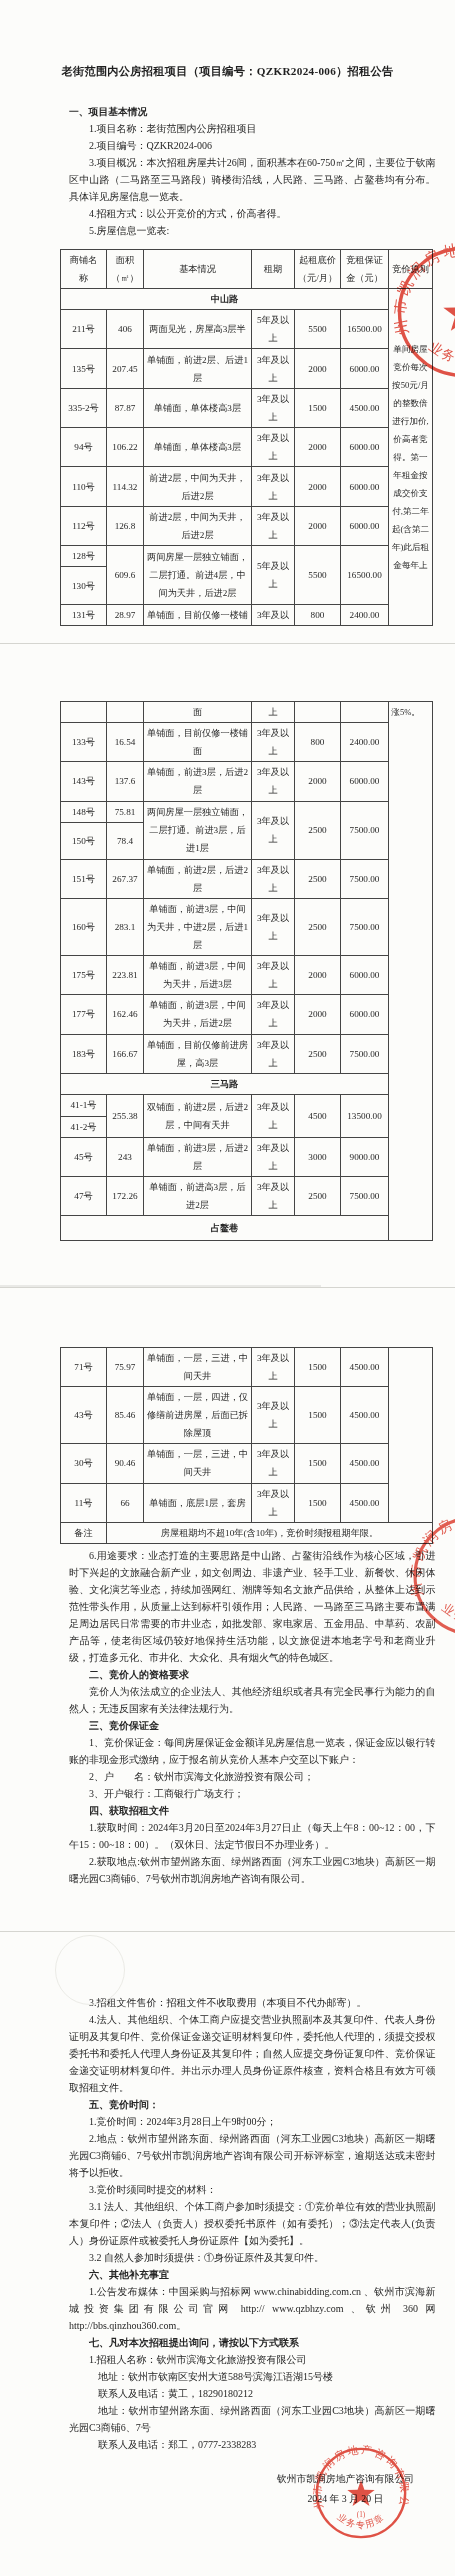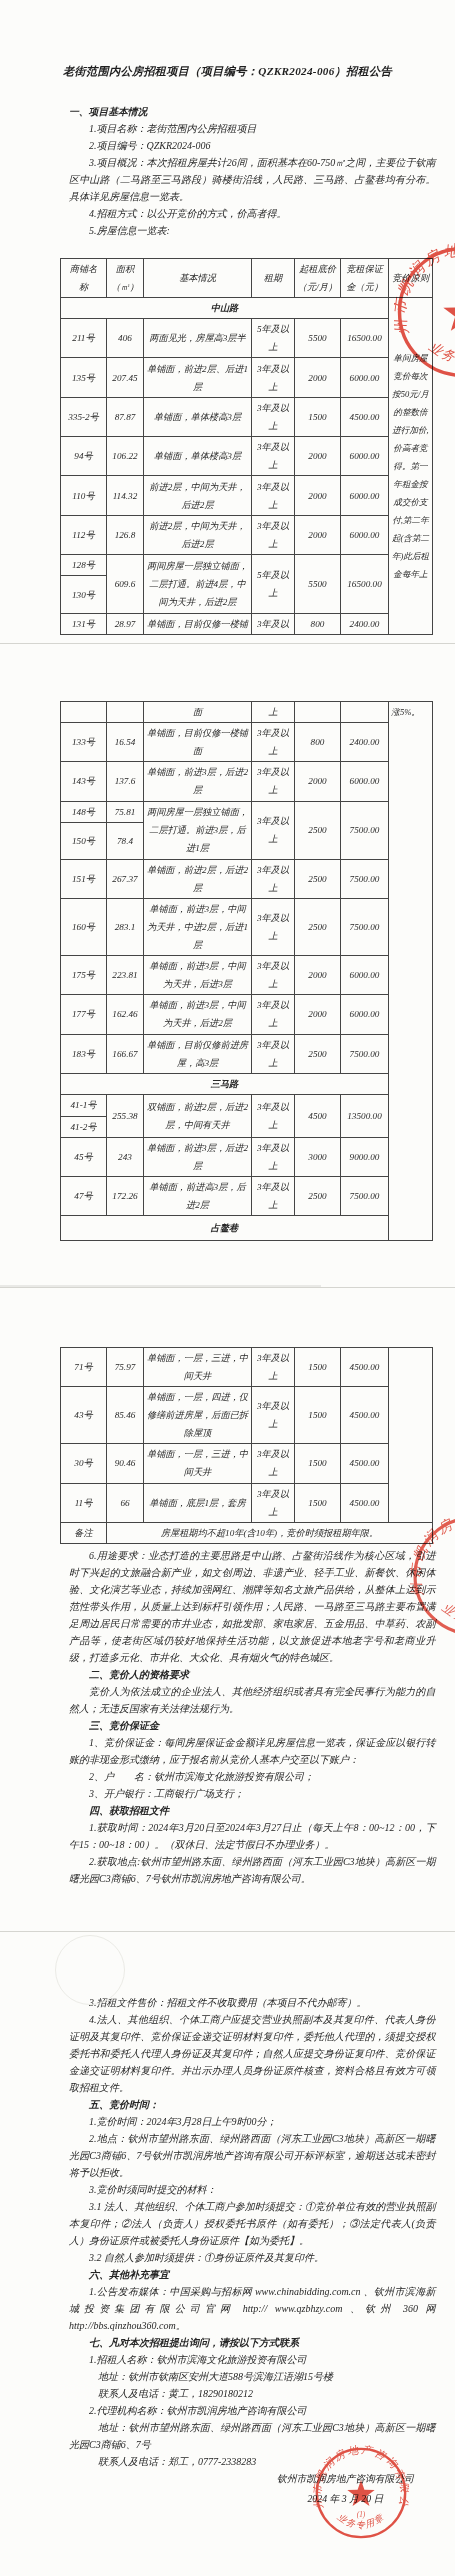--- a/index.html
+++ b/index.html
@@ -1,20 +1,19 @@
 <!DOCTYPE html>
 <html style="font-size:9.2px"><head>
 <meta charset="utf-8">
 <style>
   html,body{margin:0;padding:0;background:#9a9a9a;}
   .doc{
     width:455px;height:2576px;margin:0 auto;position:relative;
     background:#701a75;color:#262626;
     font-family:"Liberation Serif","DejaVu Serif",serif;
-    font-style:italic;
   }
   .page{
     width:455px;height:644px;position:relative;overflow:hidden;
     box-sizing:border-box;background:#fcfcfa;
   }
   .page.sep{border-bottom:1.7px solid #d5d5d0;}
   .doc-title{
     font-size:11.2px;font-weight:bold;text-align:center;line-height:15.5px;
     letter-spacing:0.3px;color:#1f1f1f;
   }
@@ -34,21 +33,21 @@
     padding:1.1px 2.3px;line-height:18px;white-space:pre-line;overflow:hidden;
   }
   td.head{font-size:9.2px;line-height:16px;}
   td.section{text-align:left;font-weight:bold;padding-left:6.9px;}
   td.principle{
     font-size:8.6px;line-height:16.6px;text-align:justify;text-justify:inter-character;
     padding:2.3px 4px;vertical-align:middle;
   }
   td.principle.ptop{vertical-align:top;text-align:left;}
   td.note{text-align:left;padding-left:5.7px;}
-  .t1{margin-top:19px;}
+  .t1{margin-top:10px;}
   .t2{margin-top:57px;}
   .t3{margin-top:59px;}
   .p1pad{padding-top:64px;}
   .p3blocks{margin-top:3px;}
   .p4pad{padding-top:62px;}
   .seal{position:absolute;mix-blend-mode:multiply;opacity:.85;}
   .seal-a{left:394px;top:243px;}
   .seal-b{left:410px;top:225px;opacity:.8;}
   .seal-c{left:313px;top:513px;}
   .signature{
@@ -395,21 +394,20 @@
         <div class="blk p">2.地点：钦州市望州路东面、绿州路西面（河东工业园C3地块）高新区一期曙光园C3商铺6、7号钦州市凯润房地产咨询有限公司开标评标室，逾期送达或未密封将予以拒收。</div>
         <div class="blk p">3.竞价时须同时提交的材料：</div>
         <div class="blk p">3.1 法人、其他组织、个体工商户参加时须提交：①竞价单位有效的营业执照副本复印件；②法人（负责人）授权委托书原件（如有委托）；③法定代表人(负责人）身份证原件或被委托人身份证原件【如为委托】。</div>
         <div class="blk p">3.2 自然人参加时须提供：①身份证原件及其复印件。</div>
         <div class="blk h">六、其他补充事宜</div>
         <div class="blk p">1.公告发布媒体：中国采购与招标网 www.chinabidding.com.cn 、钦州市滨海新城投资集团有限公司官网 http:// www.qzbhzy.com 、钦州 360 网 http://bbs.qinzhou360.com。</div>
         <div class="blk h">七、凡对本次招租提出询问，请按以下方式联系</div>
         <div class="blk p">1.招租人名称：钦州市滨海文化旅游投资有限公司</div>
         <div class="blk pi">地址：钦州市钦南区安州大道588号滨海江语湖15号楼</div>
         <div class="blk pi">联系人及电话：黄工，18290180212</div>
-        <div class="blk p">2.代理机构名称：钦州市凯润房地产咨询有限公司</div>
         <div class="blk pi">地址：钦州市望州路东面、绿州路西面（河东工业园C3地块）高新区一期曙光园C3商铺6、7号</div>
         <div class="blk pi">联系人及电话：郑工，0777-2338283</div>
       </div>
     <div class="signature">
       <div>钦州市凯润房地产咨询有限公司</div>
       <div>2024 年 3 月 20 日</div>
     </div>
     <svg class="seal seal-c" width="96" height="96" viewBox="0 0 200 200">
       <circle cx="100" cy="100" r="92" fill="none" stroke="#dd3526" stroke-width="5"></circle>
       <path id="arcTopC" d="M 21,130 A 84,84 0 1 1 179,130" fill="none"></path>

